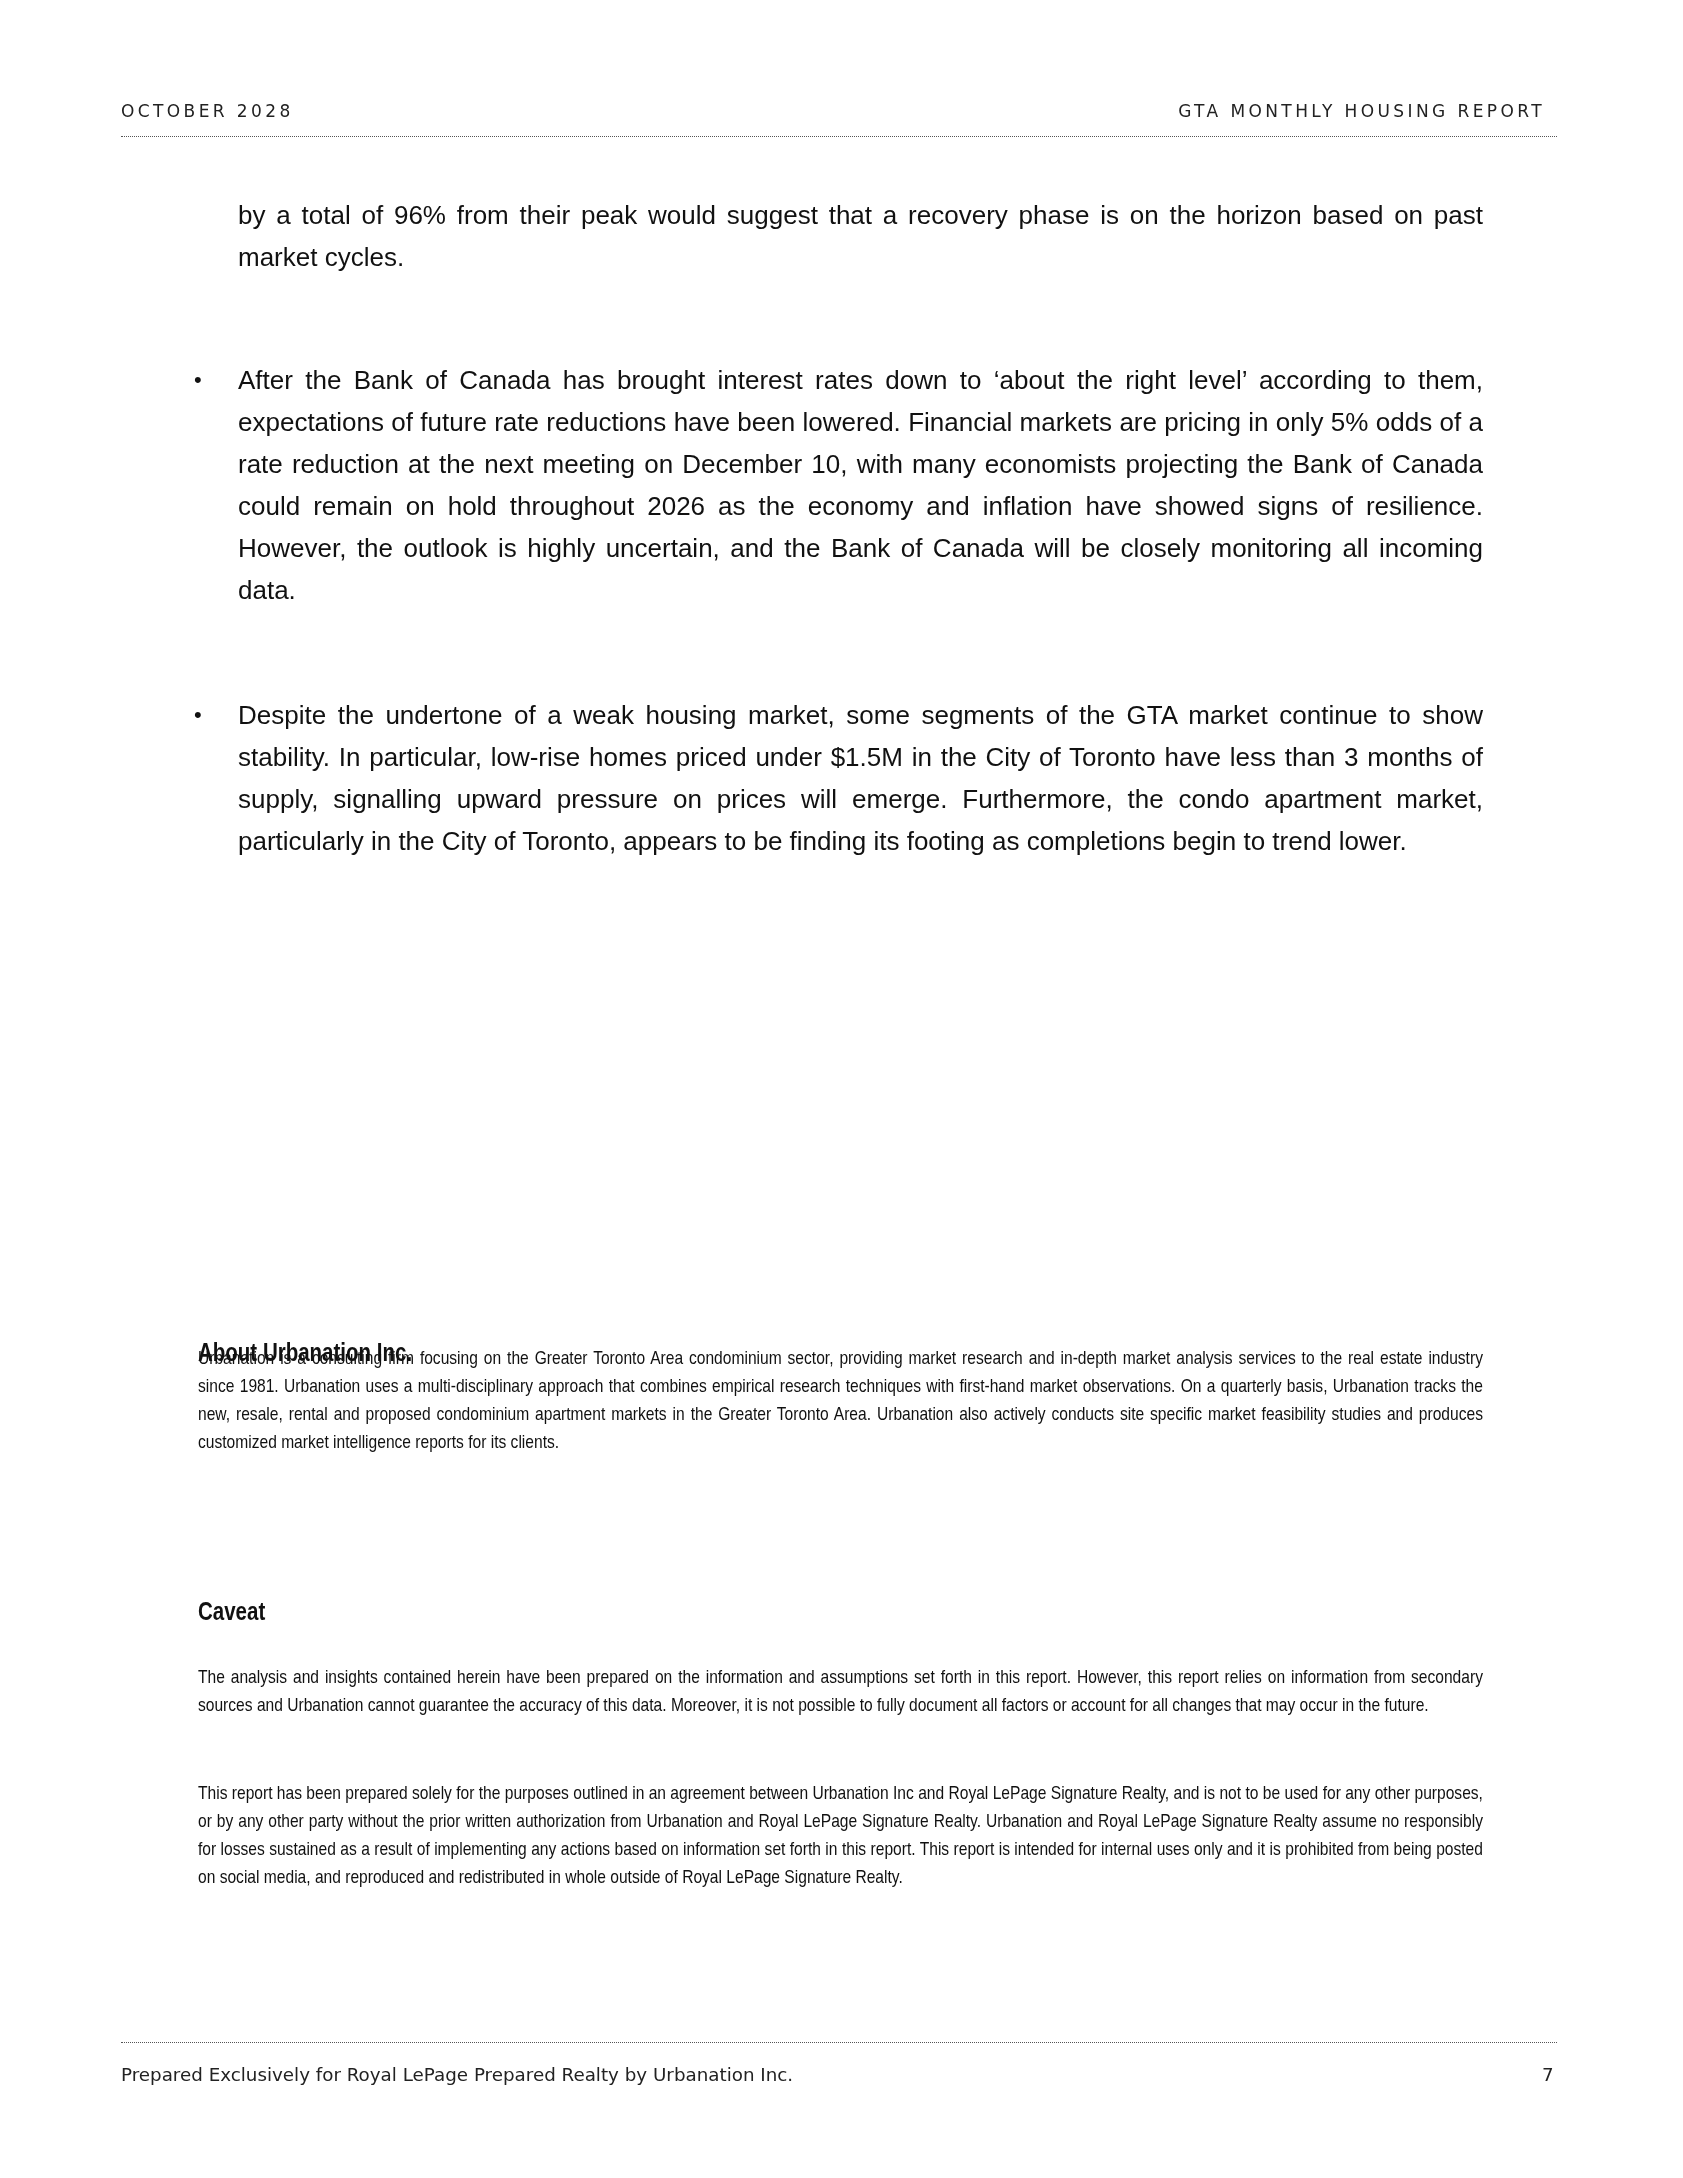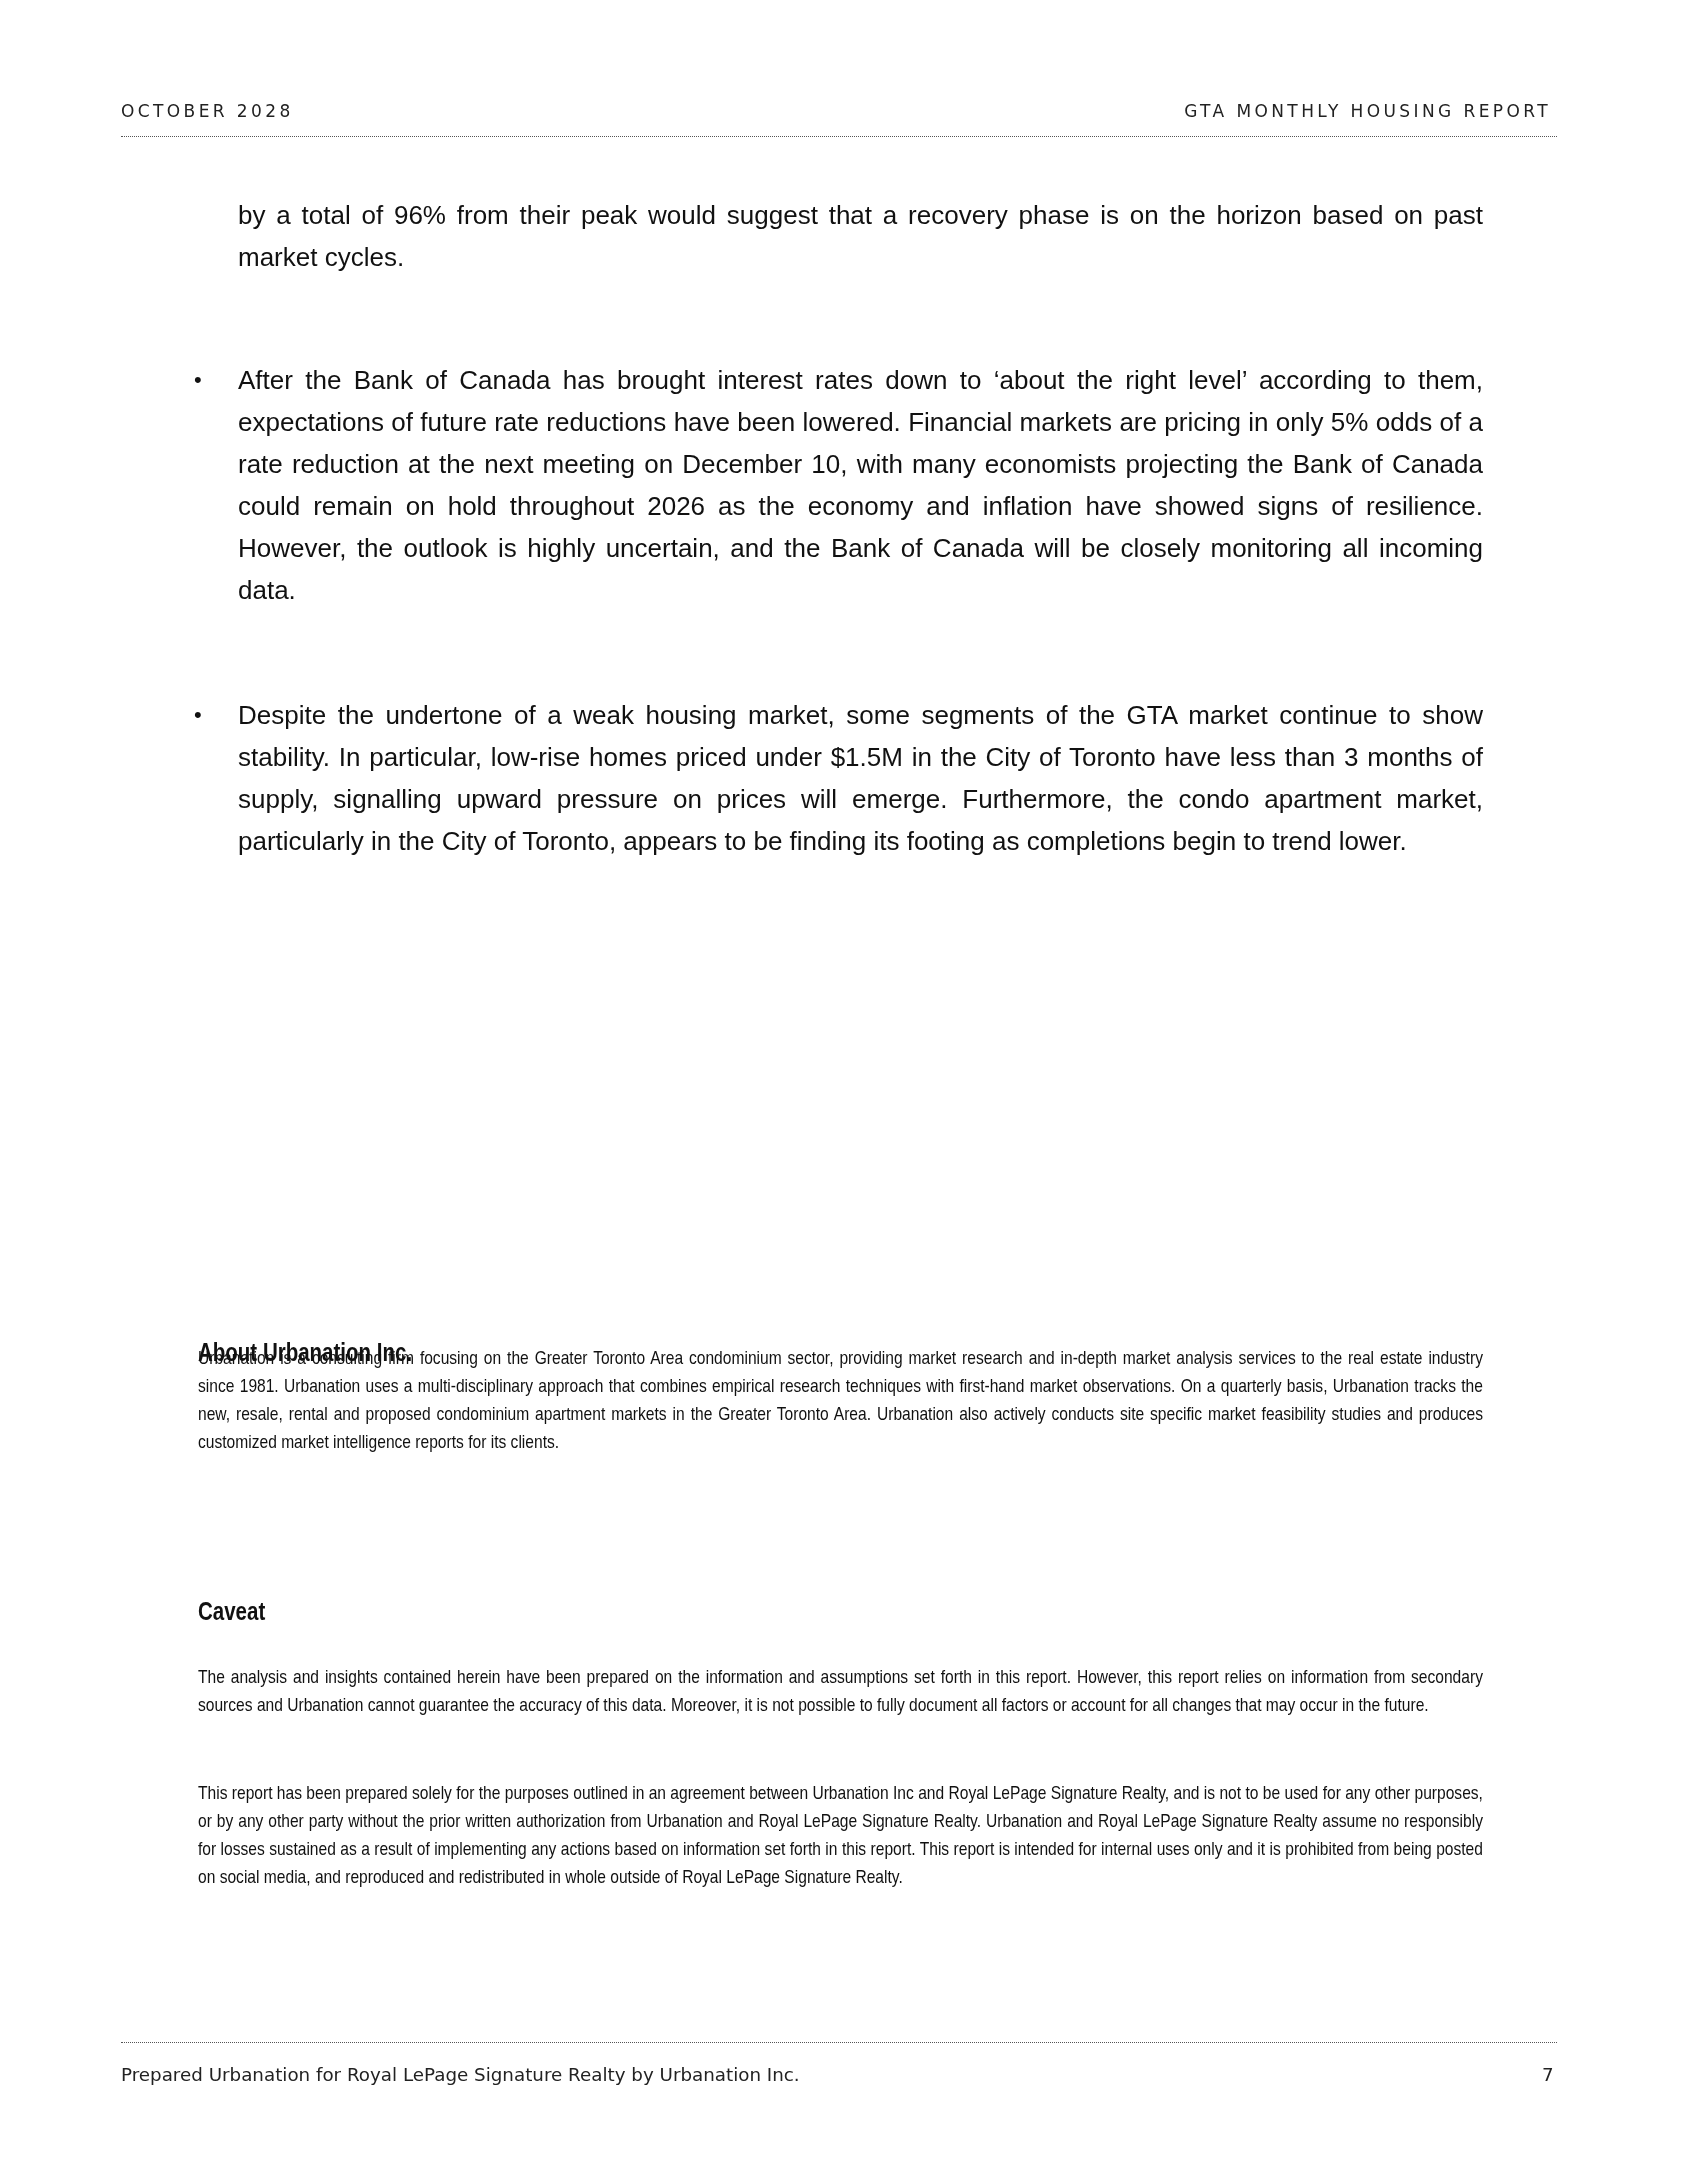--- a/index.html
+++ b/index.html
@@ -9,21 +9,21 @@
     .hdr-text {
       font-family: "DejaVu Sans", sans-serif;
       font-size: 17px;
       letter-spacing: 3.4px;
       color: #222222;
       top: 100px;
       line-height: 22px;
       white-space: nowrap;
     }
     .hdr-left { left: 121px; }
-    .hdr-right { right: 132px; }
+    .hdr-right { right: 138px; }
 
     .dotted-rule {
       left: 121px;
       width: 1436px;
       height: 0;
       border-top: 1.3px dotted #555555;
     }
     .hdr-rule { top: 136px; }
     .ftr-rule { top: 2042px; }
 
@@ -106,15 +106,15 @@
 
 <div class="abs section-heading" style="top:1596px;">Caveat</div>
 <div class="abs small-para-wrap" style="top:1632px;margin-top:31px;">
   <div class="small-para">The analysis and insights contained herein have been prepared on the information and assumptions set forth in this report. However, this report relies on information from secondary sources and Urbanation cannot guarantee the accuracy of this data. Moreover, it is not possible to fully document all factors or account for all changes that may occur in the future.</div>
 </div>
 <div class="abs small-para-wrap" style="top:1760px;margin-top:19px;">
   <div class="small-para">This report has been prepared solely for the purposes outlined in an agreement between Urbanation Inc and Royal LePage Signature Realty, and is not to be used for any other purposes, or by any other party without the prior written authorization from Urbanation and Royal LePage Signature Realty. Urbanation and Royal LePage Signature Realty assume no responsibly for losses sustained as a result of implementing any actions based on information set forth in this report. This report is intended for internal uses only and it is prohibited from being posted on social media, and reproduced and redistributed in whole outside of Royal LePage Signature Realty.</div>
 </div>
 
 <div class="abs dotted-rule ftr-rule"></div>
-<div class="abs ftr-text ftr-left">Prepared Urbanation for Royal LePage Signature Realty by Urbanation Inc.</div>
+<div class="abs ftr-text ftr-left">Prepared Exclusively for Royal LePage Prepared Realty by Urbanation Inc.</div>
 <div class="abs ftr-text ftr-right">7</div>
 
 
 </body></html>

